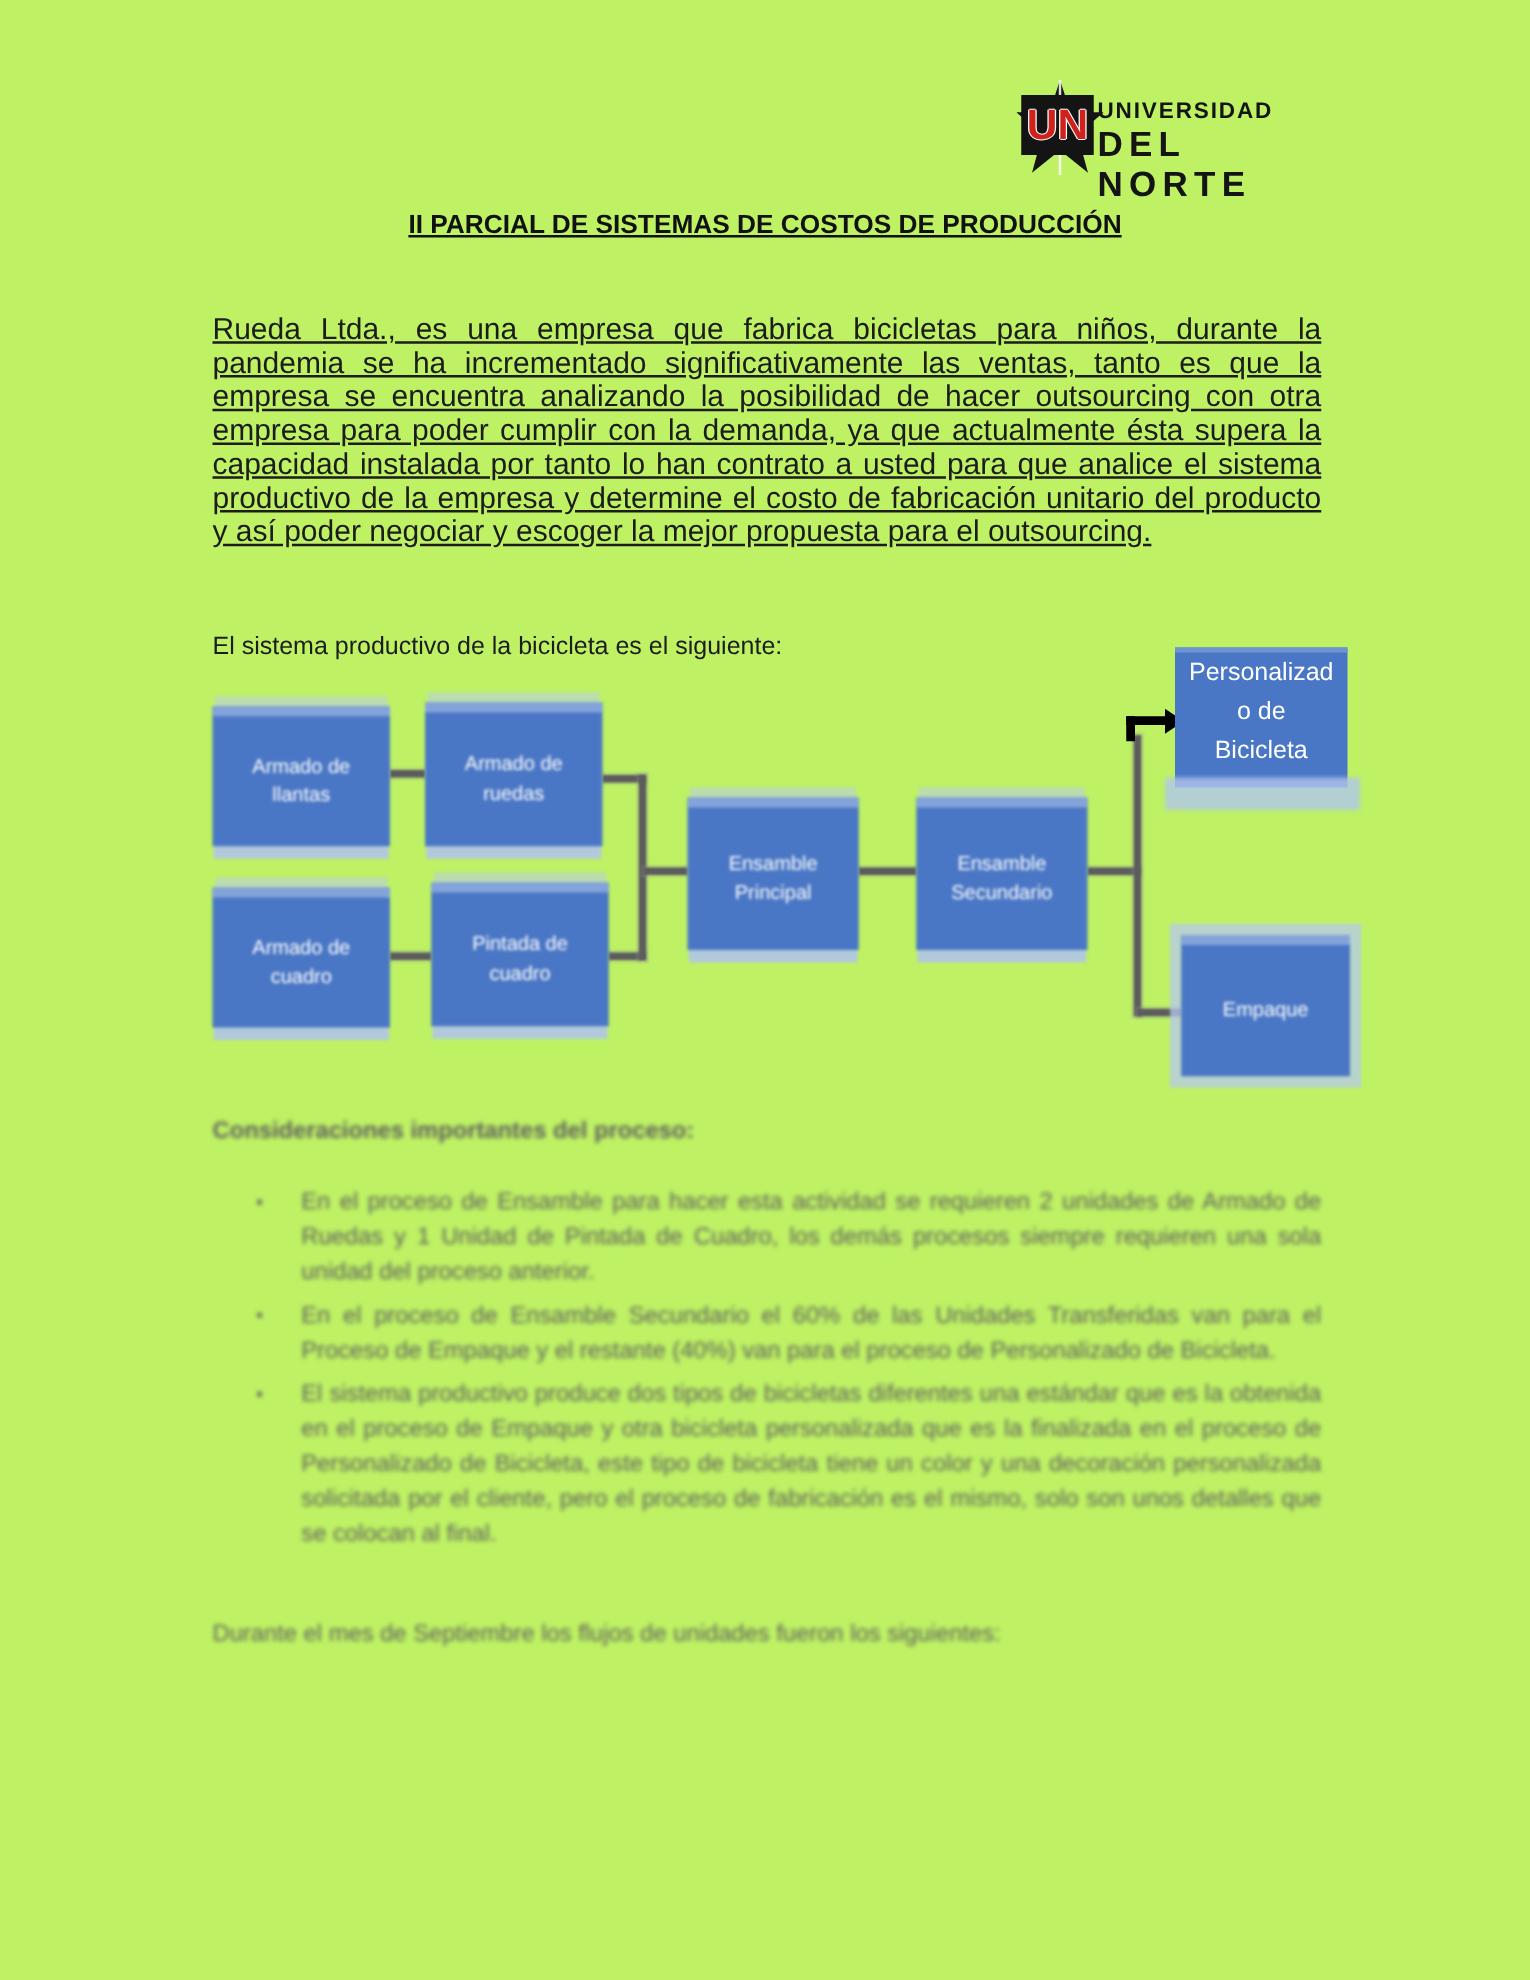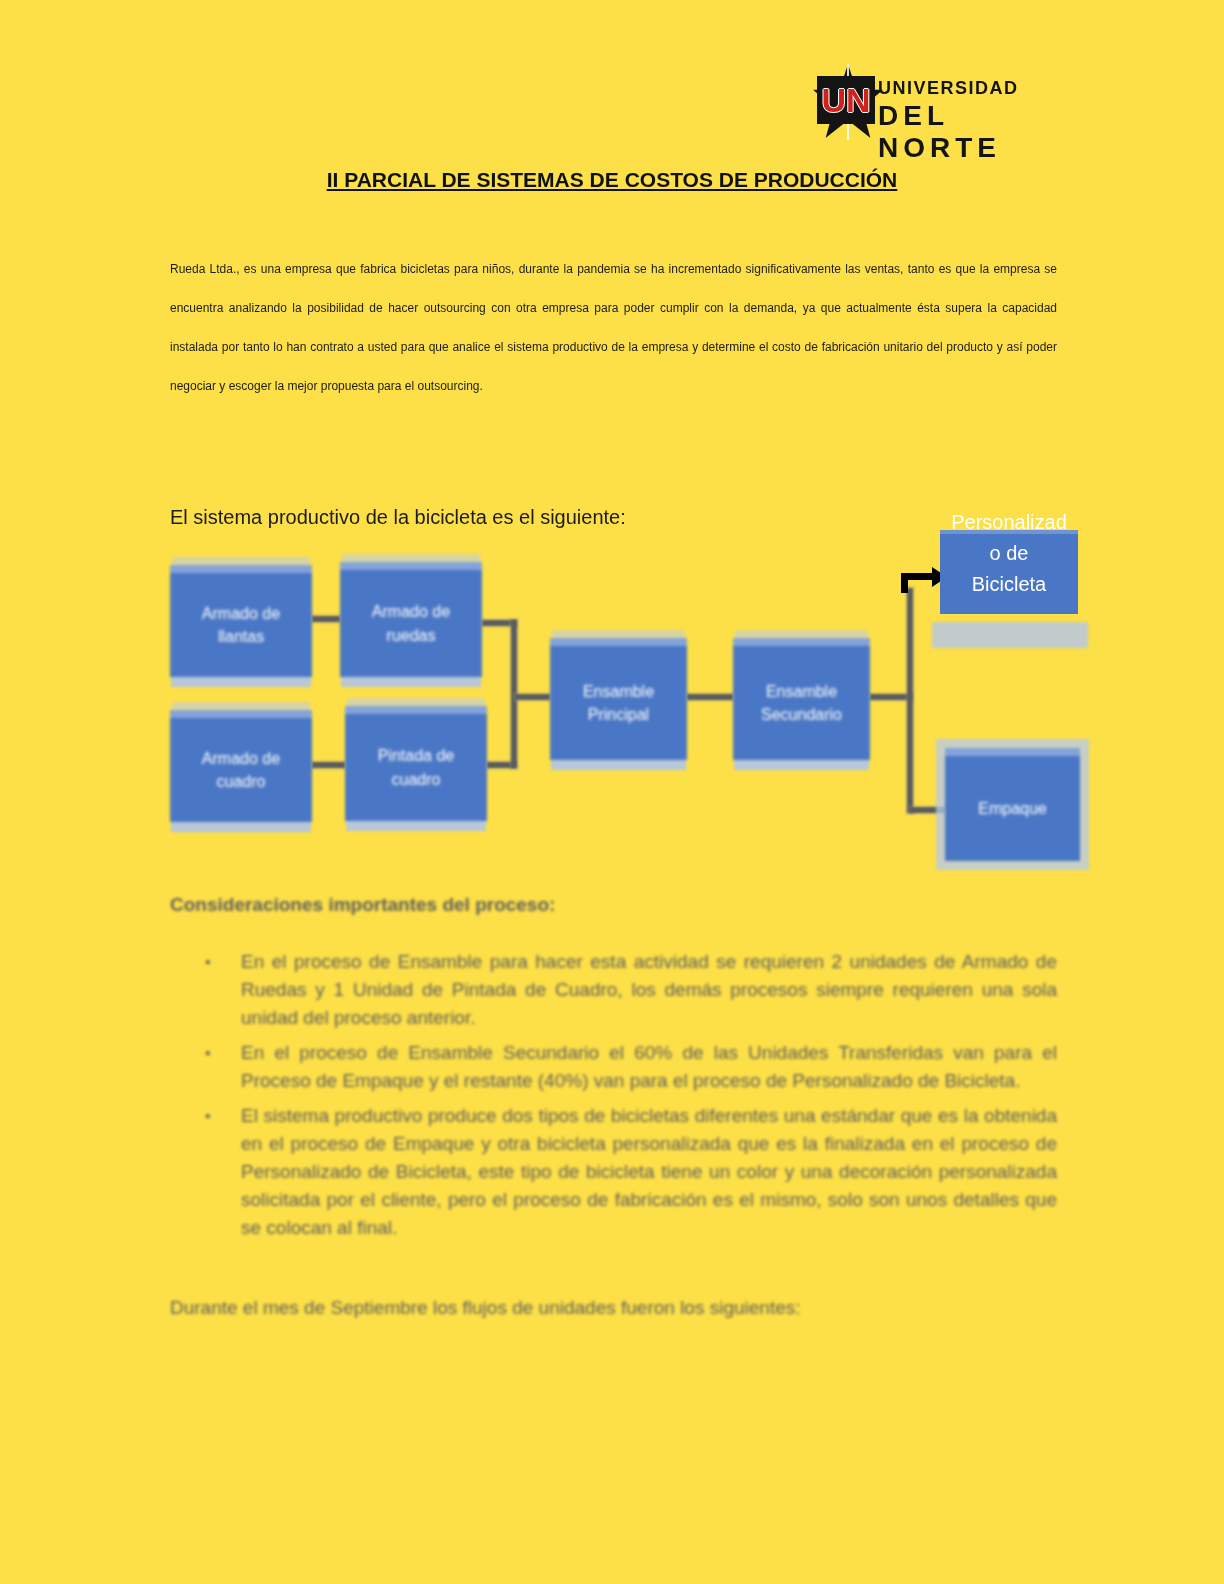--- a/index.html
+++ b/index.html
@@ -1,38 +1,38 @@
 <!DOCTYPE html>
 <html><head>
 <meta charset="utf-8">
 <style>
   html,body{margin:0;padding:0;background:#e8e8e8;}
   .page{
-    position:relative;width:1224px;height:1584px;background:#fde047;
+    position:relative;width:1224px;height:1584px;background:#bef264;
     margin:0 auto;overflow:hidden;
     font-family:"Liberation Sans", sans-serif;color:#1a1a1a;
   }
   
   .logo-wrap{position:absolute;left:810px;top:62px;width:210px;height:80px;}
   .logo-star{
     position:absolute;left:3px;top:2px;width:70px;height:78px;background:#141414;
     clip-path:polygon(50% 0%,62% 33%,100% 33%,70% 56%,82% 95%,50% 72%,18% 95%,30% 56%,0% 33%,38% 33%);
   }
   .logo-seam{position:absolute;left:37px;width:2px;background:rgba(255,255,255,0.85);}
   .logo-un{
     position:absolute;left:7px;top:14px;width:58px;height:48px;background:#141414;
     display:flex;align-items:center;justify-content:center;
     color:#cf221c;font-size:34px;font-weight:900;letter-spacing:0px;
     text-shadow:-1px 0 0 #fff,1px 0 0 #fff,0 -1px 0 #fff,0 1px 0 #fff;
   }
   .logo-l1{position:absolute;left:68px;top:16px;font-size:18px;font-weight:900;letter-spacing:1.5px;color:#141414;}
   .logo-l2{position:absolute;left:68px;top:38px;font-size:28px;font-weight:900;letter-spacing:5px;color:#141414;}
   
   .title{position:absolute;left:0;right:0;top:168px;text-align:center;font-size:21px;font-weight:bold;color:#111;text-decoration:underline;}
-  .para{position:absolute;left:170px;top:250px;width:887px;font-size:12px;line-height:39px;text-align:justify;color:#1c1c1c;}
+  .para{position:absolute;left:170px;top:250px;width:887px;font-size:24px;line-height:27px;text-align:justify;color:#1c1c1c;text-decoration:underline;}
   .lead{position:absolute;left:170px;top:468px;width:887px;font-size:20px;color:#1c1c1c;margin-top:38px;}
   
   .fz{filter:blur(1.6px);color:#5e5e5e;}
   .cons-head{position:absolute;left:170px;top:894px;font-size:19px;font-weight:bold;width:600px;}
   .bullets{position:absolute;left:205px;top:948px;width:852px;}
   .bullet-row{position:relative;padding-left:36px;margin-bottom:7px;font-size:19px;line-height:28px;text-align:justify;}
   .bullet-marker{position:absolute;left:0;top:0;font-size:15px;}
   .closing{position:absolute;left:170px;top:1297px;width:852px;font-size:19px;}
   
   .pbox{
@@ -101,21 +101,21 @@
   <div class="pbox fuzzy" style="left:345px;top:706px;width:142px;height:115px;">
     <span>Pintada de cuadro</span>
   </div>
   <div class="pbox fuzzy" style="left:550px;top:638px;width:137px;height:122px;">
     <span>Ensamble Principal</span>
   </div>
   <div class="pbox fuzzy" style="left:733px;top:638px;width:137px;height:122px;">
     <span>Ensamble Secundario</span>
   </div>
 
-  <div class="pbox sharp" style="left:940px;top:530px;width:138px;height:84px;text-align:center;">
+  <div class="pbox sharp" style="left:940px;top:518px;width:138px;height:112px;text-align:center;">
     <span>Personalizado de Bicicleta</span>
   </div>
   <div class="halo" style="left:932px;top:622px;width:156px;height:26px;"></div>
   <div class="pbox fuzzy" style="left:945px;top:748px;width:135px;height:113px;box-shadow:0 0 0 9px rgba(180,200,238,0.75);">
     <span>Empaque</span>
   </div>
 
   <div class="cons-head fz">Consideraciones importantes del proceso:</div>
 
   <div class="bullets fz">

